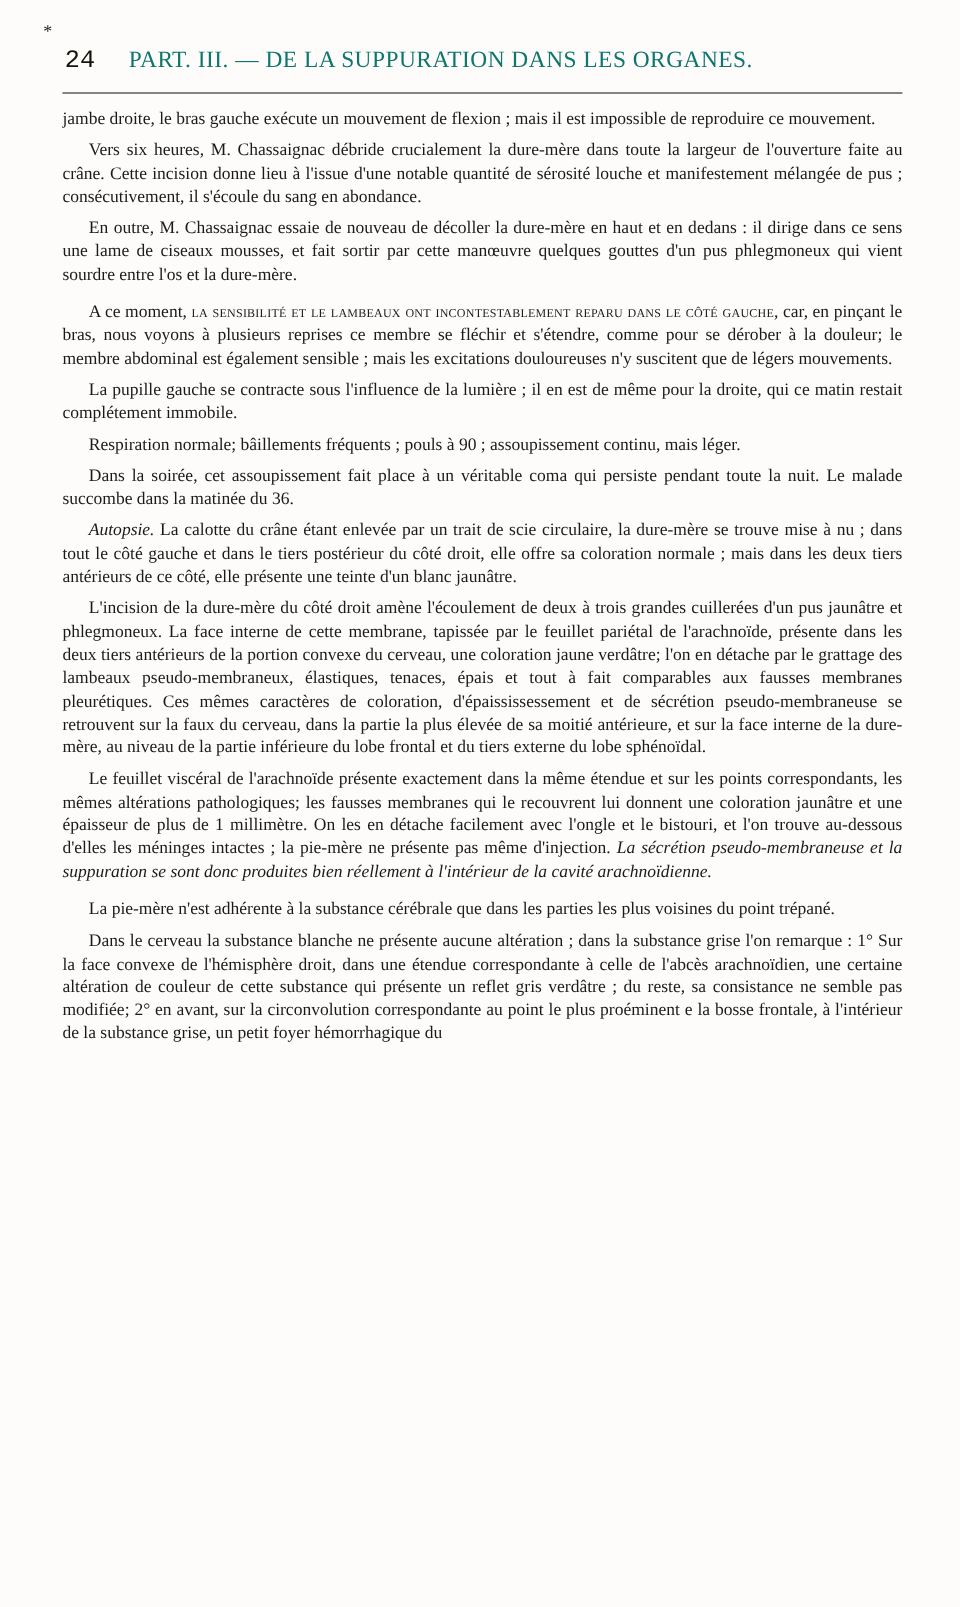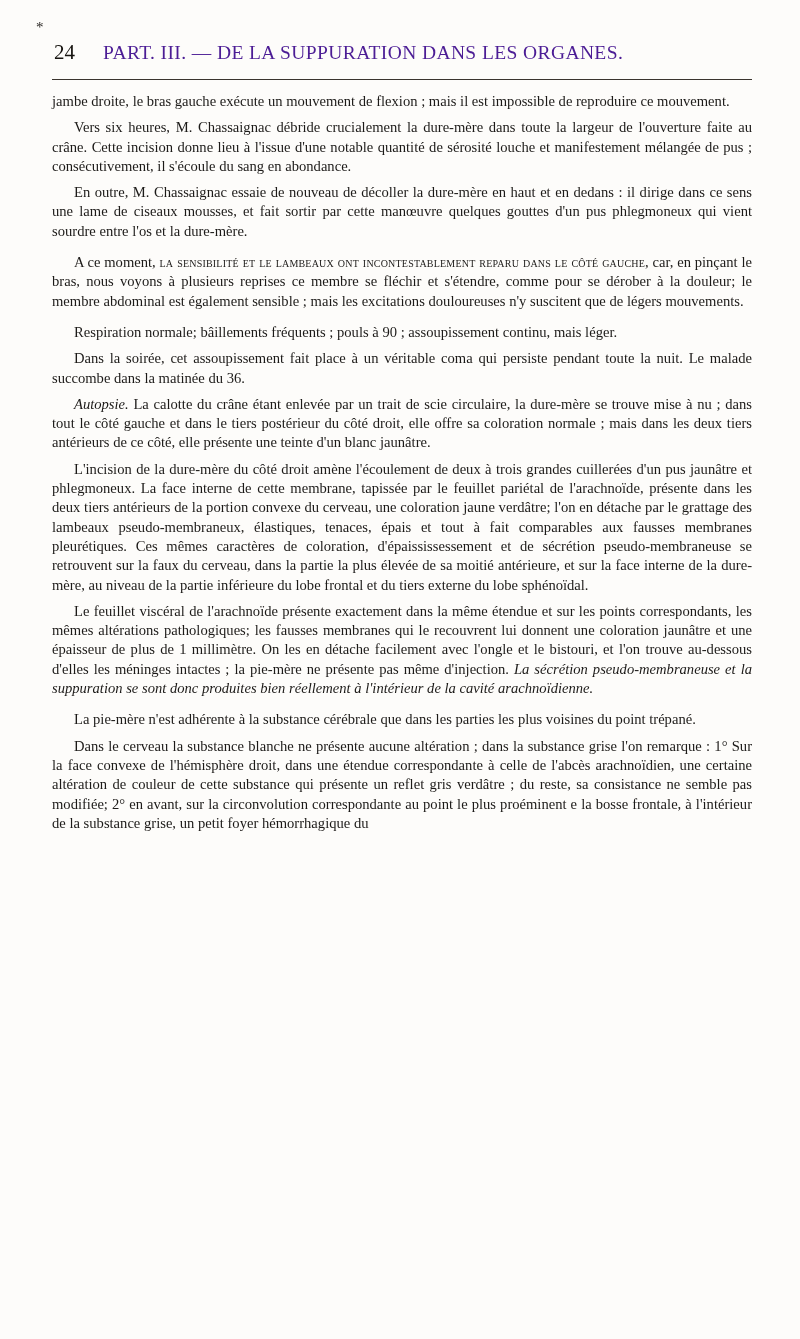--- a/index.html
+++ b/index.html
@@ -38,31 +38,31 @@
     font-size: 15px;
     line-height: 10px;
   }
   .header {
     display: flex;
     align-items: baseline;
     margin-bottom: 14px;
     padding-left: 2px;
   }
   .page-number {
-    font-family: Liberation Serif, serif;
+    font-family: Liberation Mono, monospace;
     font-size: 21px;
     letter-spacing: 0px;
     color: #16130f;
     margin-right: 28px;
   }
   .header-title {
     font-family: "Liberation Serif", serif;
     font-size: 19.5px;
     letter-spacing: 0.4px;
-    color: #4c1d95;
+    color: #0f766e;
     font-weight: normal;
   }
   .rule {
     border: 0;
     border-top: 1.2px solid #3a342e;
     margin: 2px 0 12px 0;
     width: 700px;
   }
   p {
     margin: 0 0 2px 0;
@@ -106,20 +106,21 @@
     <div>
       <p>jambe droite, le bras gauche exécute un mouvement de flexion ; mais il est impossible de reproduire ce mouvement.</p>
       <div class="block-gap"></div>
       <p class="indent">Vers six heures, M. Chassaignac débride crucialement la dure-mère dans toute la largeur de l'ouverture faite au crâne. Cette incision donne lieu à l'issue d'une notable quantité de sérosité louche et manifestement mélangée de pus ; consécutivement, il s'écoule du sang en abondance.</p>
       <div class="block-gap"></div>
       <p class="indent">En outre, M. Chassaignac essaie de nouveau de décoller la dure-mère en haut et en dedans : il dirige dans ce sens une lame de ciseaux mousses, et fait sortir par cette manœuvre quelques gouttes d'un pus phlegmoneux qui vient sourdre entre l'os et la dure-mère.</p>
       <div class="block-gap"></div>
       <div class="block-gap"></div>
       <p class="indent">A ce moment, <span class="sc">la sensibilité et le lambeaux ont incontestablement reparu dans le côté gauche</span>, car, en pinçant le bras, nous voyons à plusieurs reprises ce membre se fléchir et s'étendre, comme pour se dérober à la douleur; le membre abdominal est également sensible ; mais les excitations douloureuses n'y suscitent que de légers mouvements.</p>
       <div class="block-gap"></div>
+      <p class="indent">La pupille gauche se contracte sous l'influence de la lumière ; il en est de même pour la droite, qui ce matin restait complétement immobile.</p>
       <div class="block-gap"></div>
       <p class="indent">Respiration normale; bâillements fréquents ; pouls à 90 ; assoupissement continu, mais léger.</p>
       <div class="block-gap"></div>
       <p class="indent">Dans la soirée, cet assoupissement fait place à un véritable coma qui persiste pendant toute la nuit. Le malade succombe dans la matinée du 36.</p>
       <div class="block-gap"></div>
       <p class="indent"><span class="ital">Autopsie.</span> La calotte du crâne étant enlevée par un trait de scie circulaire, la dure-mère se trouve mise à nu ; dans tout le côté gauche et dans le tiers postérieur du côté droit, elle offre sa coloration normale ; mais dans les deux tiers antérieurs de ce côté, elle présente une teinte d'un blanc jaunâtre.</p>
       <div class="block-gap"></div>
       <p class="indent">L'incision de la dure-mère du côté droit amène l'écoulement de deux à trois grandes cuillerées d'un pus jaunâtre et phlegmoneux. La face interne de cette membrane, tapissée par le feuillet pariétal de l'arachnoïde, présente dans les deux tiers antérieurs de la portion convexe du cerveau, une coloration jaune verdâtre; l'on en détache par le grattage des lambeaux pseudo-membraneux, élastiques, tenaces, épais et tout à fait comparables aux fausses membranes pleurétiques. Ces mêmes caractères de coloration, d'épaississessement et de sécrétion pseudo-membraneuse se retrouvent sur la faux du cerveau, dans la partie la plus élevée de sa moitié antérieure, et sur la face interne de la dure-mère, au niveau de la partie inférieure du lobe frontal et du tiers externe du lobe sphénoïdal.</p>
       <div class="block-gap"></div>
       <p class="indent">Le feuillet viscéral de l'arachnoïde présente exactement dans la même étendue et sur les points correspondants, les mêmes altérations pathologiques; les fausses membranes qui le recouvrent lui donnent une coloration jaunâtre et une épaisseur de plus de 1 millimètre. On les en détache facilement avec l'ongle et le bistouri, et l'on trouve au-dessous d'elles les méninges intactes ; la pie-mère ne présente pas même d'injection. <span class="ital">La sécrétion pseudo-membraneuse et la suppuration se sont donc produites bien réellement à l'intérieur de la cavité arachnoïdienne.</span></p>

